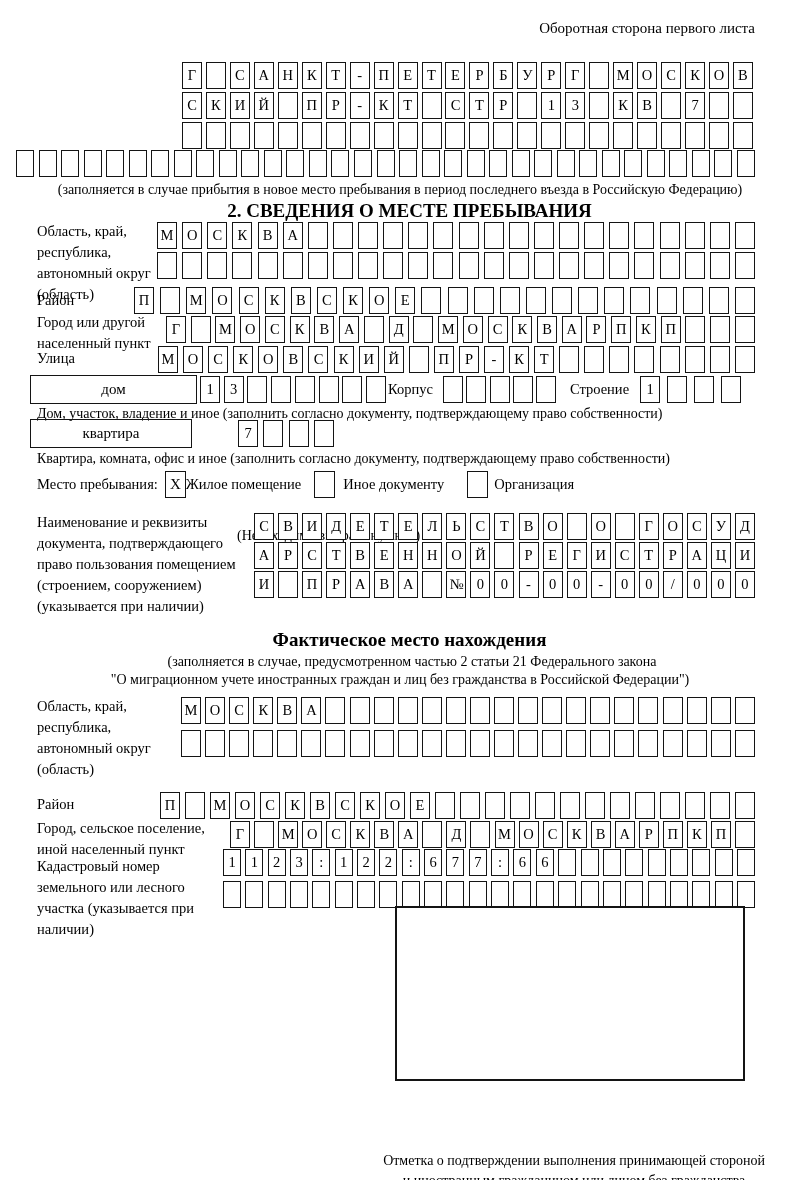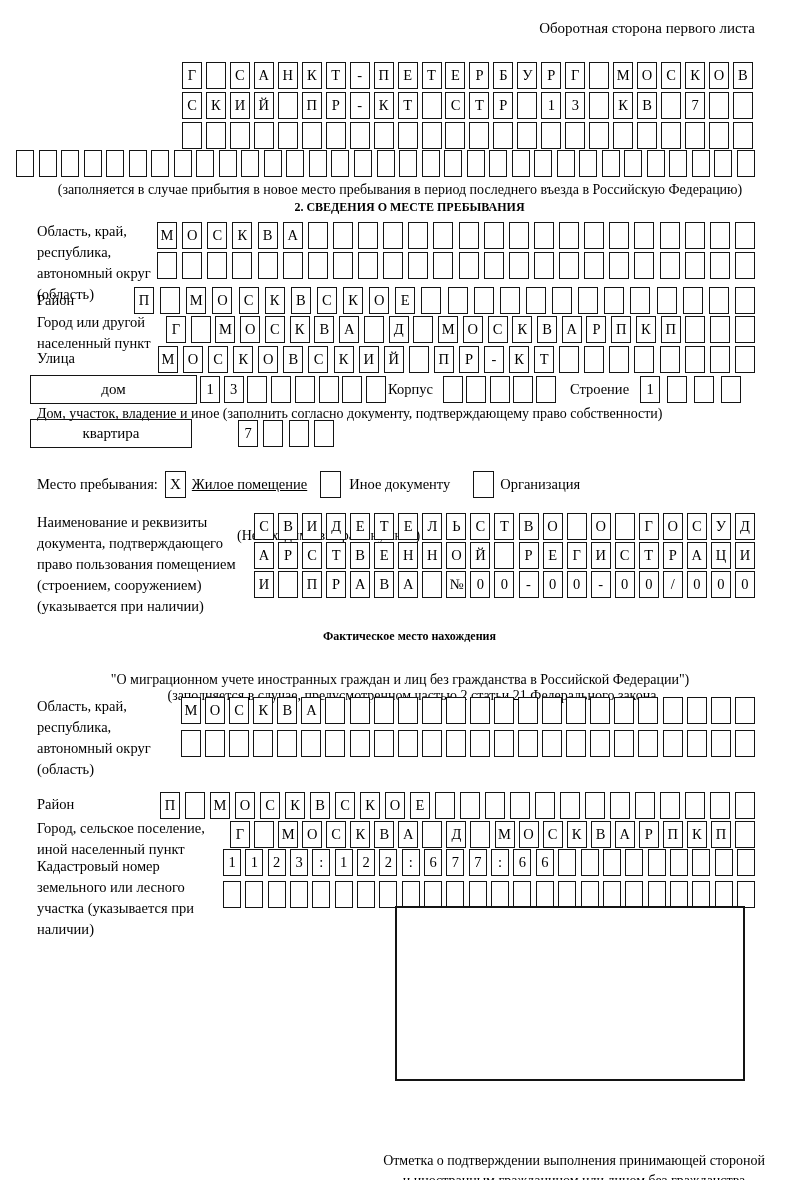--- a/index.html
+++ b/index.html
@@ -6,21 +6,21 @@
   .page {
     position:relative; width:800px; height:1180px; margin:0 auto;
     background:#ffffff; color:#000;
     font-family:"Liberation Serif","DejaVu Serif",serif;
     overflow:hidden;
   }
   .abs { position:absolute; }
   .lab { font-size:14.5px; line-height:21px; }
   .cap { font-size:14px; line-height:18px; }
   .center { left:0; right:0; text-align:center; }
-  .hdr { font-weight:bold; font-size:12px;margin-left:19px; }
+  .hdr { font-weight:bold; font-size:19px;margin-left:19px; }
   .crow { position:absolute; display:flex; justify-content:space-between; }
   .cell {
     width:20px; height:27px; box-sizing:border-box;
     border:1.6px solid #141414; background:#fff;
     display:flex; align-items:center; justify-content:center;
     font-size:14.5px; line-height:1;
   }
   .n18 .cell { width:18px; }
   .wbox {
     position:absolute; box-sizing:border-box; height:29px;
@@ -327,25 +327,26 @@
     </div>
   <div class="abs cap" style="top:405px; left:37px;">Дом, участок, владение и иное (заполнить согласно документу, подтверждающему право собственности)</div>
 
   <div class="wbox" style="top:419px; left:30px; width:162px;">квартира</div>
   <div class="crow" style="top:420px; left:238px; width:96px;">
       <span class="cell">7</span>
       <span class="cell"></span>
       <span class="cell"></span>
       <span class="cell"></span>
     </div>
+  <div class="abs cap" style="top:450px; left:37px;">Квартира, комната, офис и иное (заполнить согласно документу, подтверждающему право собственности)</div>
 
   <div class="abs stayrow" style="top:471px; left:37px; right:45px;">
     <span>Место пребывания:</span>
     <span class="chk" style="margin-left:7px;">X</span>
-    <span style="margin-left:6px;text-decoration:underline;">Жилое помещение</span>
+    <span style="margin-left:0;">Жилое помещение</span>
     <span class="chk" style="margin-left:13px;"></span>
     <span style="margin-left:8px;">Иное документу</span>
     <span class="chk" style="margin-left:23px;"></span>
     <span style="margin-left:6px;">Организация</span>
   </div>
   <div class="abs cap" style="top:495px; left:237px;margin-top:32px;">(Необходимо выбрать нужное)</div>
 
   <div class="abs lab" style="top:512px; left:37px; width:215px;">Наименование и реквизиты документа, подтверждающего право пользования помещением (строением, сооружением) (указывается при наличии)</div>
   <div class="crow" style="top:513px; left:254px; width:501px;">
       <span class="cell">С</span>
@@ -411,21 +412,21 @@
       <span class="cell">-</span>
       <span class="cell">0</span>
       <span class="cell">0</span>
       <span class="cell">/</span>
       <span class="cell">0</span>
       <span class="cell">0</span>
       <span class="cell">0</span>
     </div>
 
   <div class="abs hdr center" style="top:629px;">Фактическое место нахождения</div>
-  <div class="abs cap center" style="top:687px;margin-left:24px;">(заполняется в случае, предусмотренном частью 2 статьи 21 Федерального закона</div>
+  <div class="abs cap center" style="top:653px;margin-left:24px;">(заполняется в случае, предусмотренном частью 2 статьи 21 Федерального закона</div>
   <div class="abs cap center" style="top:671px;">"О миграционном учете иностранных граждан и лиц без гражданства в Российской Федерации")</div>
 
   <div class="abs lab" style="top:696px; left:37px; width:148px;">Область, край, республика, автономный округ (область)</div>
   <div class="crow" style="top:697px; left:181px; width:574px;">
       <span class="cell">М</span>
       <span class="cell">О</span>
       <span class="cell">С</span>
       <span class="cell">К</span>
       <span class="cell">В</span>
       <span class="cell">А</span>

